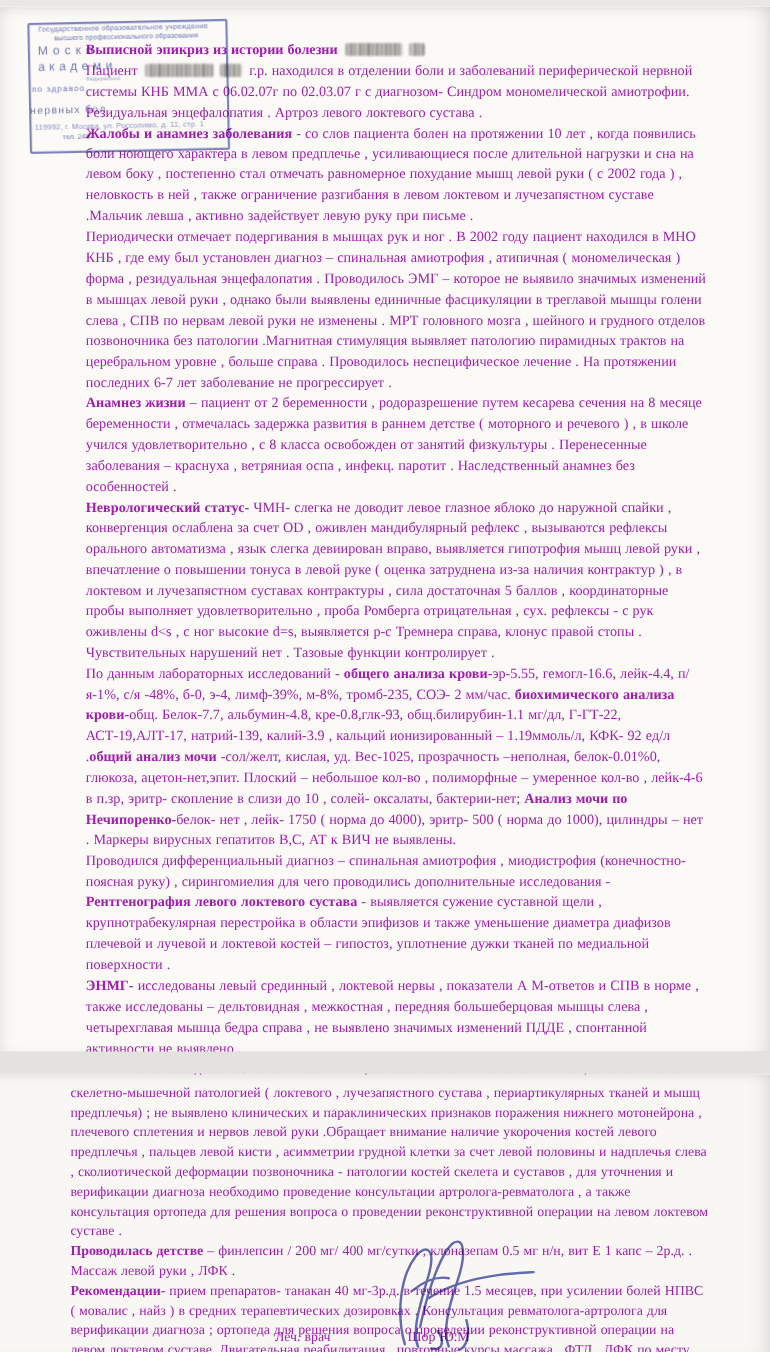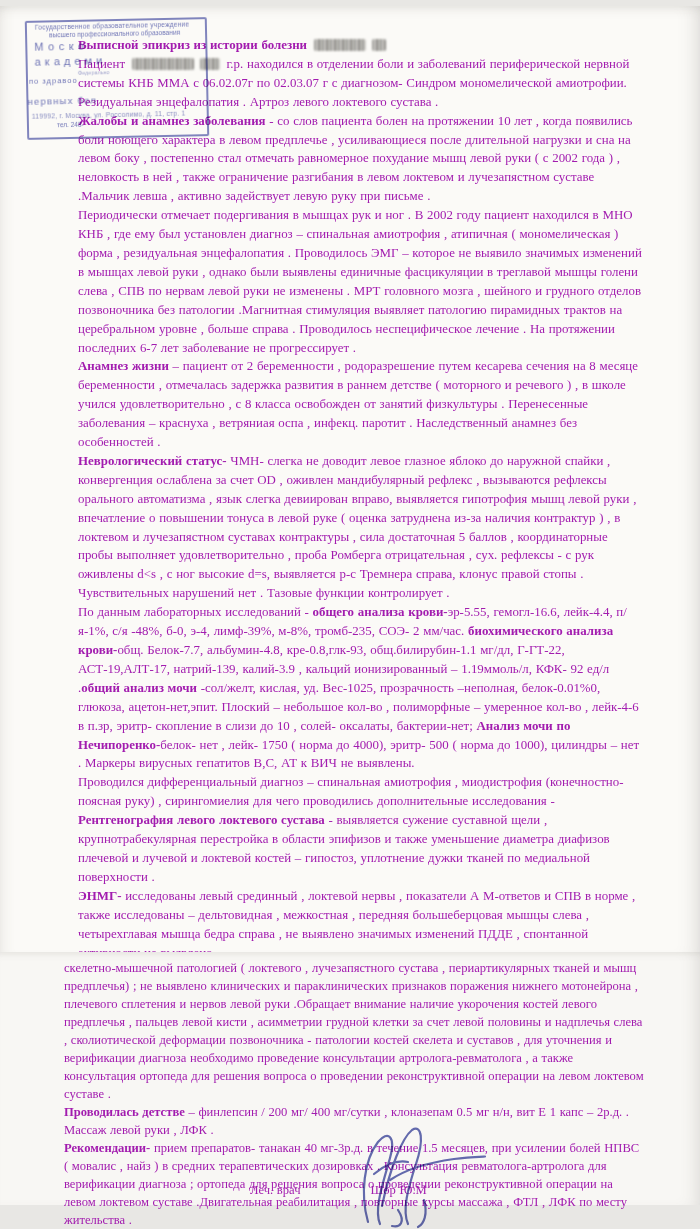--- a/index.html
+++ b/index.html
@@ -15,21 +15,21 @@
     position:absolute;left:0;width:700px;
     background:#fbfaf7;
   }
   #page1{
     top:6px;height:950px;
     box-shadow:inset -16px 0 20px -14px rgba(90,85,80,.22),
                inset 12px 0 16px -12px rgba(90,85,80,.14),
                inset 0 10px 14px -10px rgba(90,85,80,.18);
   }
   #page2{
-    top:952px;height:253px;
+    top:977px;height:253px;
     background:#f8f7f4;
     box-shadow:inset -14px 0 18px -12px rgba(90,85,80,.18),
                inset 0 8px 10px -8px rgba(90,85,80,.16);
   }
   .gap-band{
     position:absolute;left:0;top:956px;width:700px;height:20px;
     background:#e3e2df;
   }
   
   .body-text{

